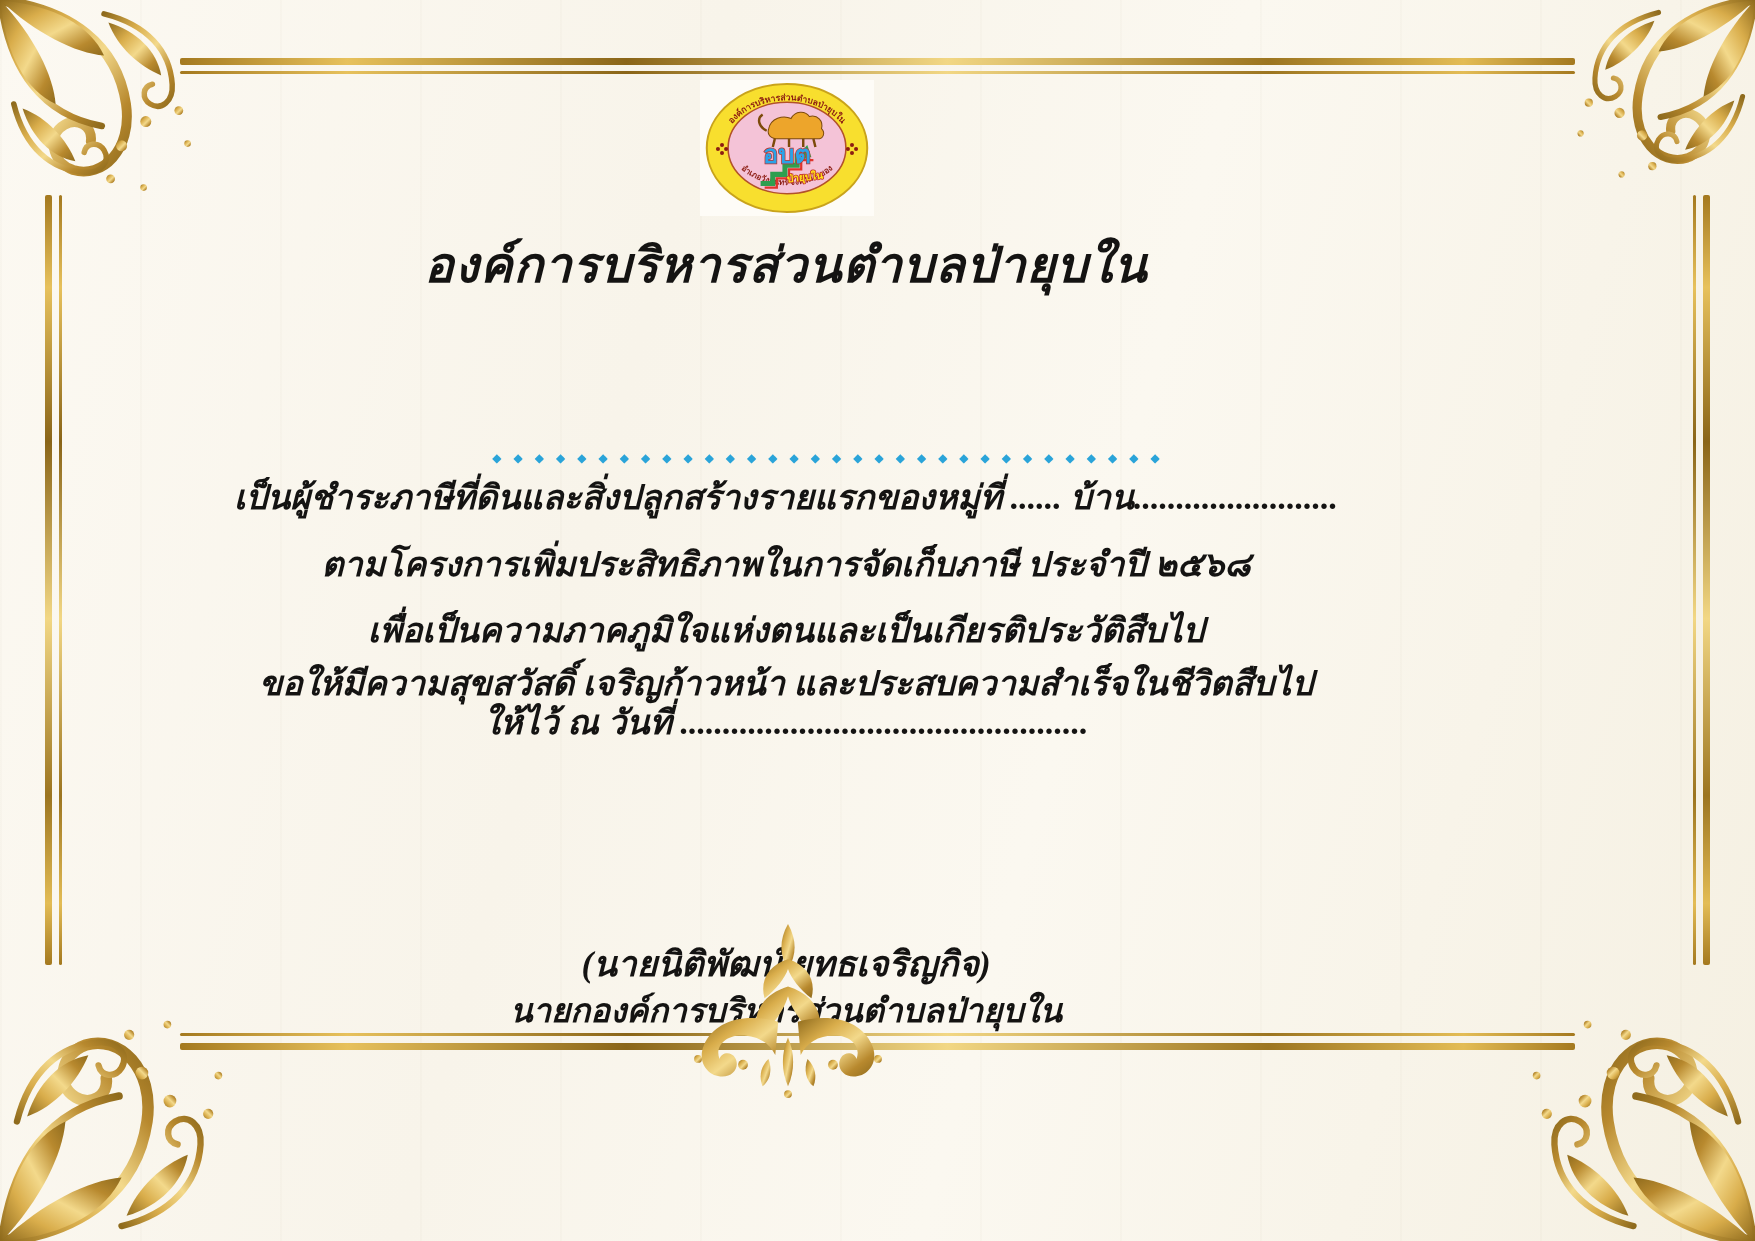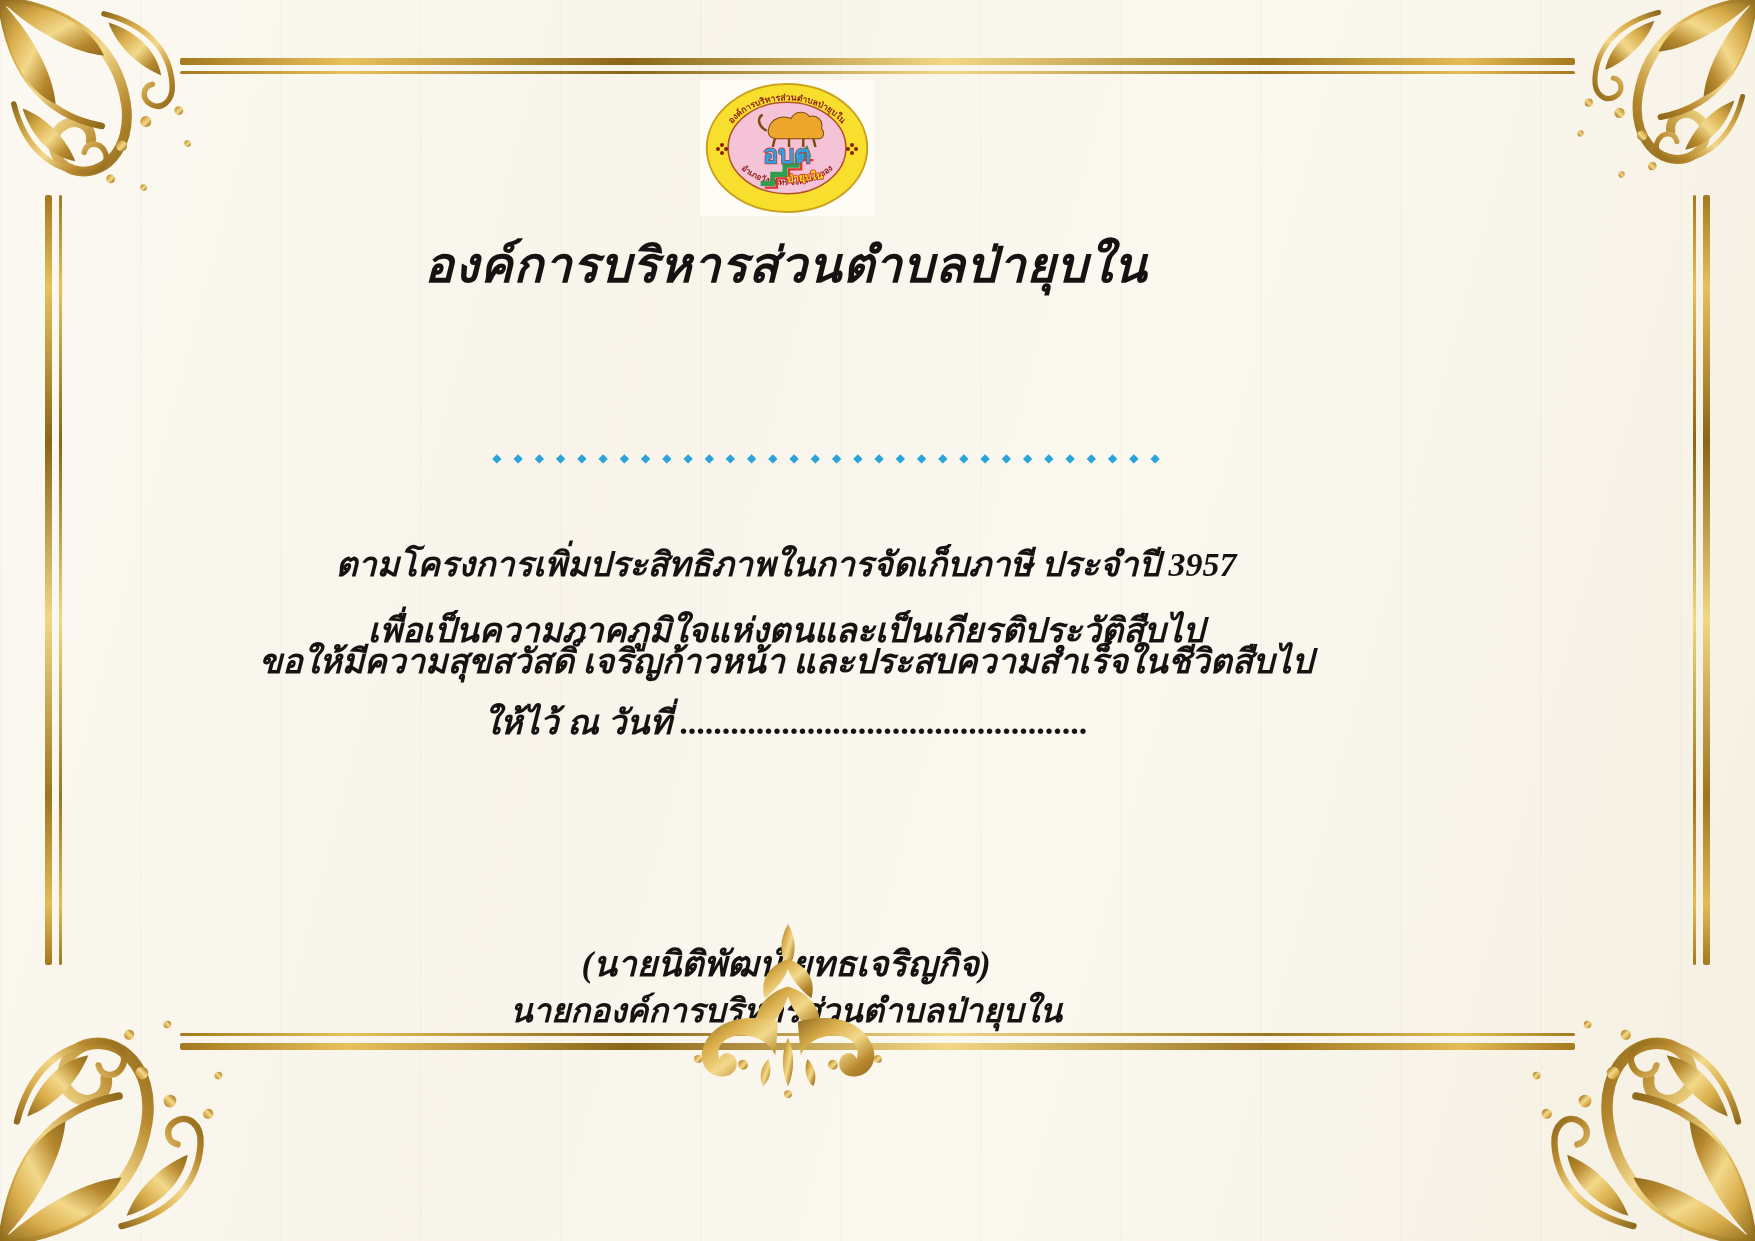--- a/index.html
+++ b/index.html
@@ -44,21 +44,21 @@
     position:absolute;left:786px;transform:translateX(-50%);
     white-space:nowrap;color:#141312;
     font-weight:bold;font-style:italic;text-align:center;
   }
   .title-1{top:226px;font-size:49px;letter-spacing:1px;}
   .title-2{top:303px;font-size:38px;}
   .body-line{font-size:34px;}
   .b1{top:470px;}
   .b2{top:537px;}
   .b3{top:603px;text-align:right;}
-  .b4{top:634px;}
+  .b4{top:656px;}
   .b5{top:695px;}
   .sig-name{top:936px;font-size:35px;}
   .sig-title{top:984px;font-size:33px;}
   .dotted-line{
     position:absolute;left:832px;top:451px;transform:translateX(-50%);
     white-space:nowrap;color:#2aa4d9;font-size:12px;letter-spacing:12px;
     font-style:normal;font-weight:bold;
   }
   
   .seal{position:absolute;left:704px;top:82px;width:166px;height:132px;z-index:2;}
@@ -178,21 +178,22 @@
         <circle cx="144" cy="62" r="2"></circle>
         <circle cx="144" cy="70" r="2"></circle>
         <circle cx="140" cy="66" r="2"></circle>
     </g>
   </svg>
 
   <div class="tline title-1">องค์การบริหารส่วนตำบลป่ายุบใน</div>
 
   <div class="dotted-line">◆◆◆◆◆◆◆◆◆◆◆◆◆◆◆◆◆◆◆◆◆◆◆◆◆◆◆◆◆◆◆◆</div>
 
-  <div class="tline body-line b2">ตามโครงการเพิ่มประสิทธิภาพในการจัดเก็บภาษี  ประจำปี 3957</div>
+  <div class="tline body-line b1">เป็นผู้ชำระภาษีที่ดินและสิ่งปลูกสร้างรายแรกของหมู่ที่ ......  บ้าน........................</div>
+  <div class="tline body-line b2">ตามโครงการเพิ่มประสิทธิภาพในการจัดเก็บภาษี  ประจำปี ๒๕๖๘</div>
   <div class="tline body-line b3">เพื่อเป็นความภาคภูมิใจแห่งตนและเป็นเกียรติประวัติสืบไป</div>
   <div class="tline body-line b4">ขอให้มีความสุขสวัสดิ์ เจริญก้าวหน้า และประสบความสำเร็จในชีวิตสืบไป</div>
   <div class="tline body-line b5">ให้ไว้ ณ วันที่ ................................................</div>
 
   <div class="tline sig-name">(นายนิติพัฒน์  ยุทธเจริญกิจ)</div>
   <div class="tline sig-title">นายกองค์การบริหารส่วนตำบลป่ายุบใน</div>
 
 </div>
 
 </body></html>

